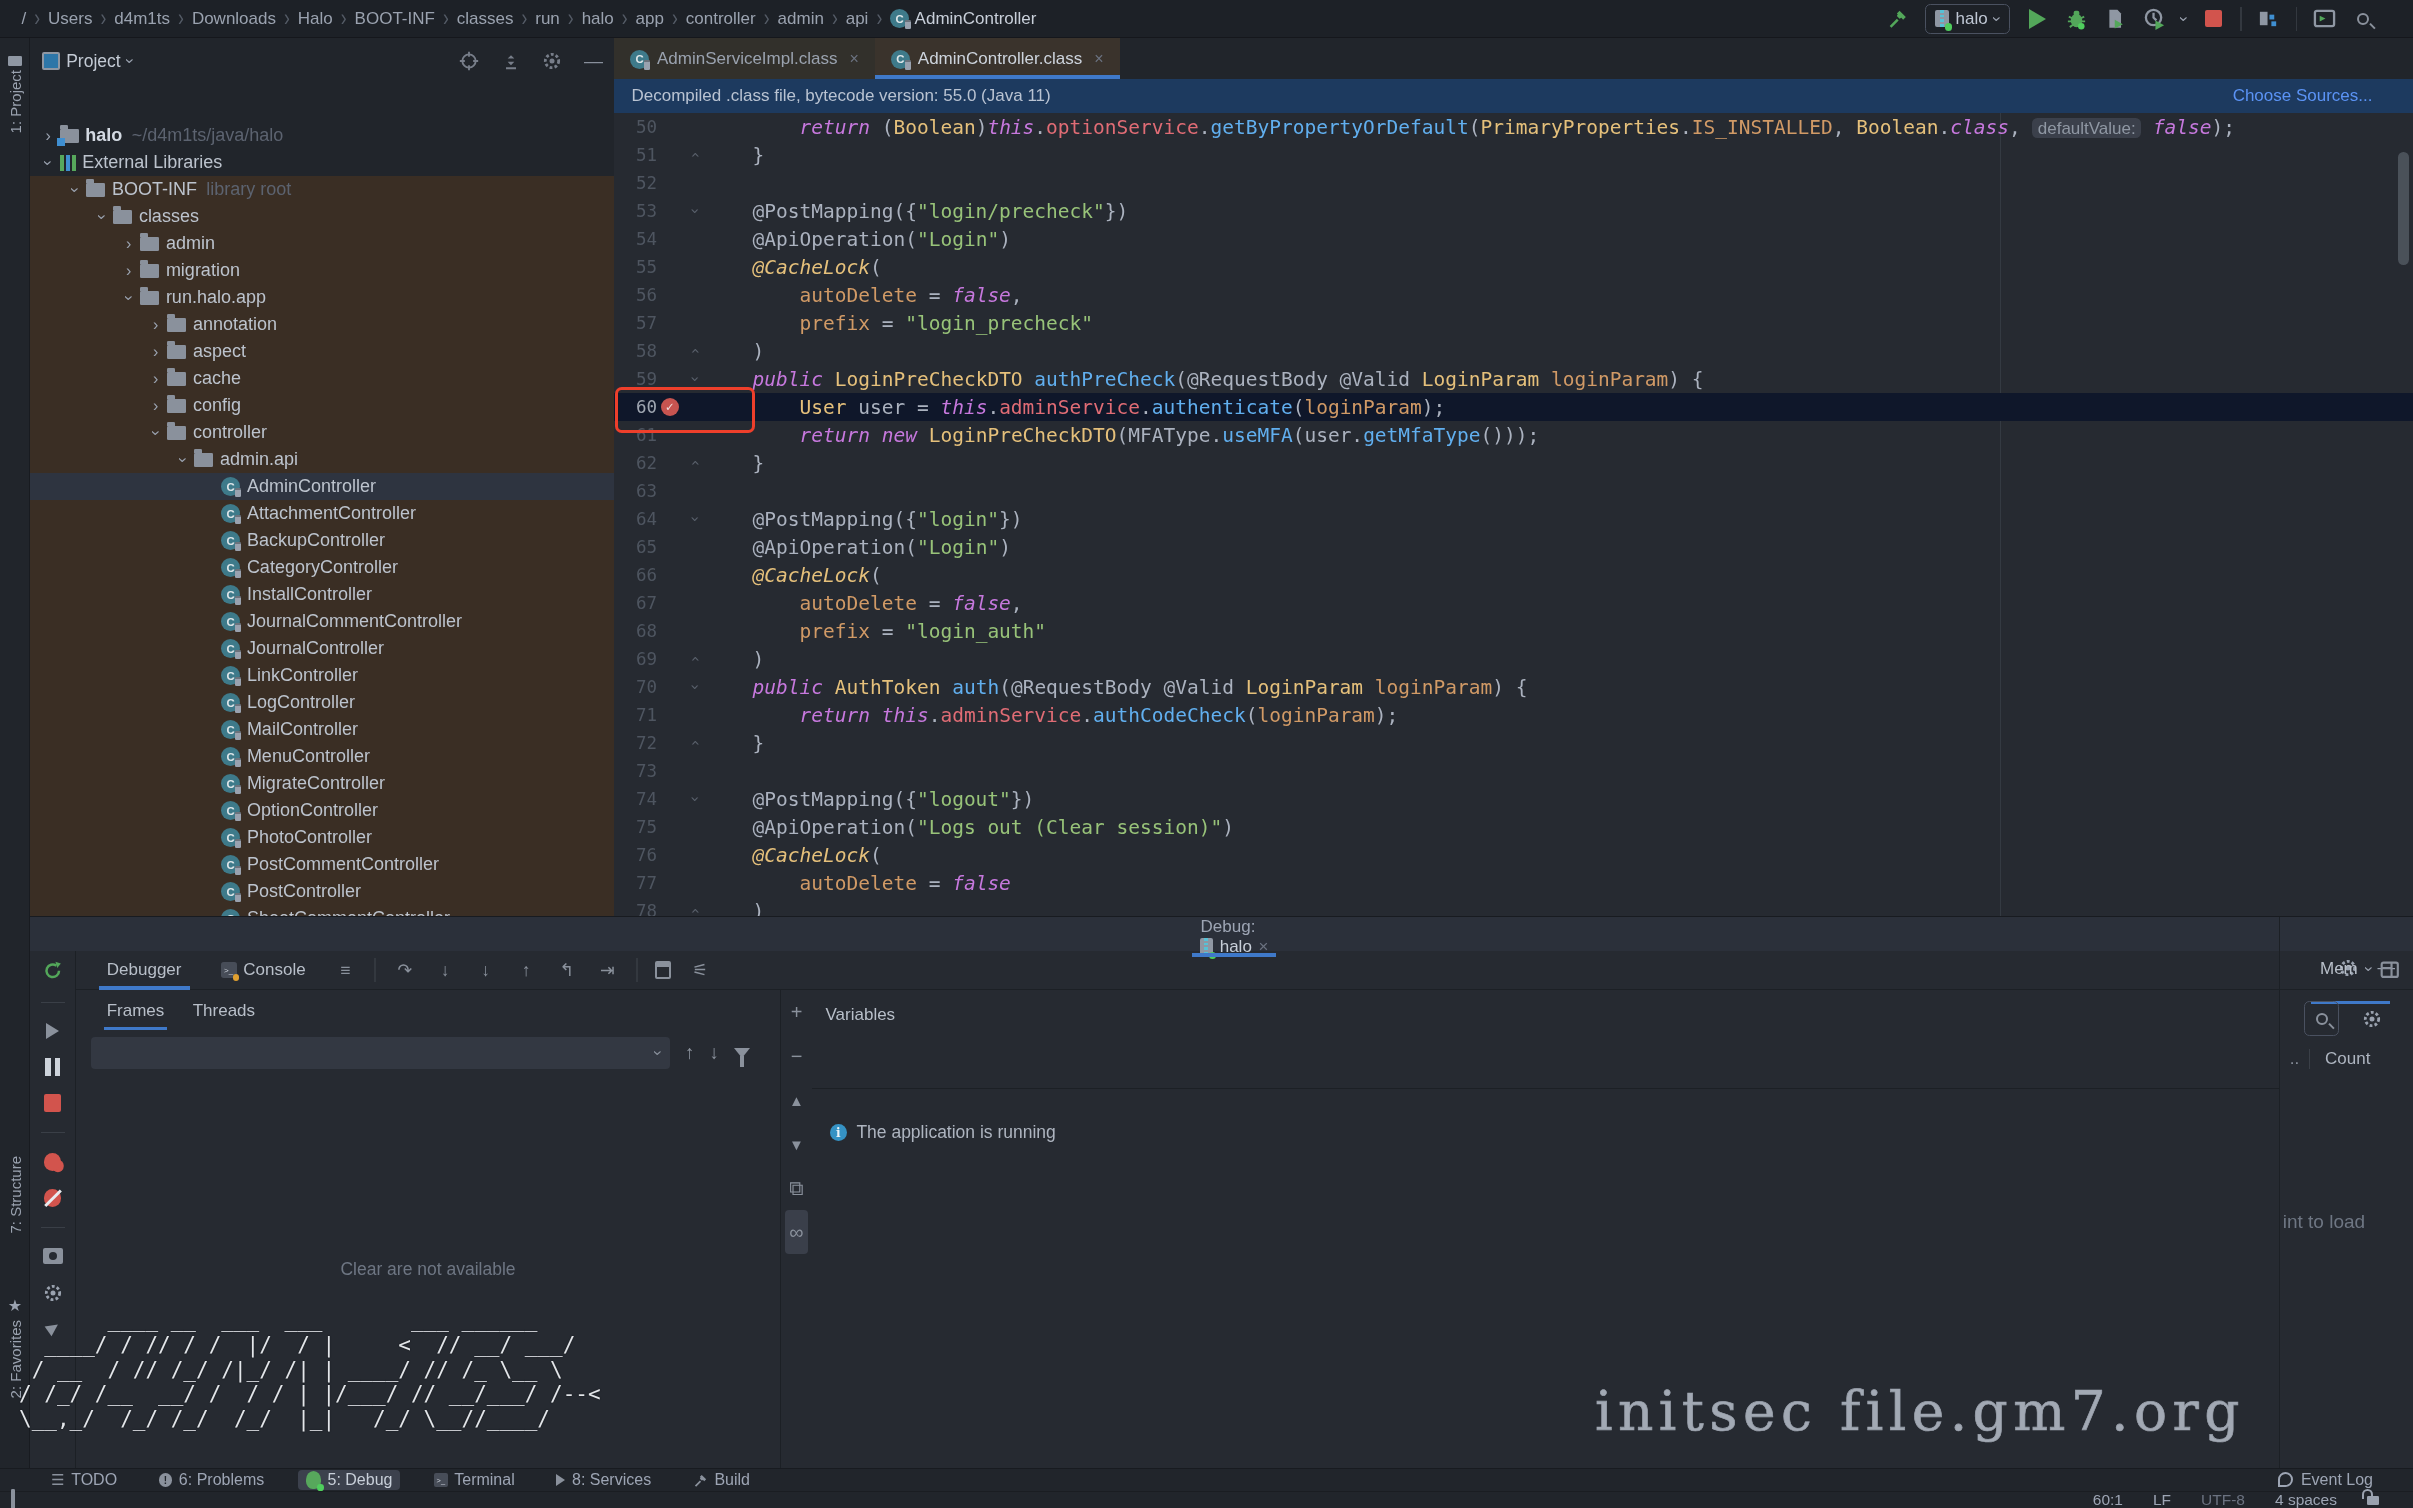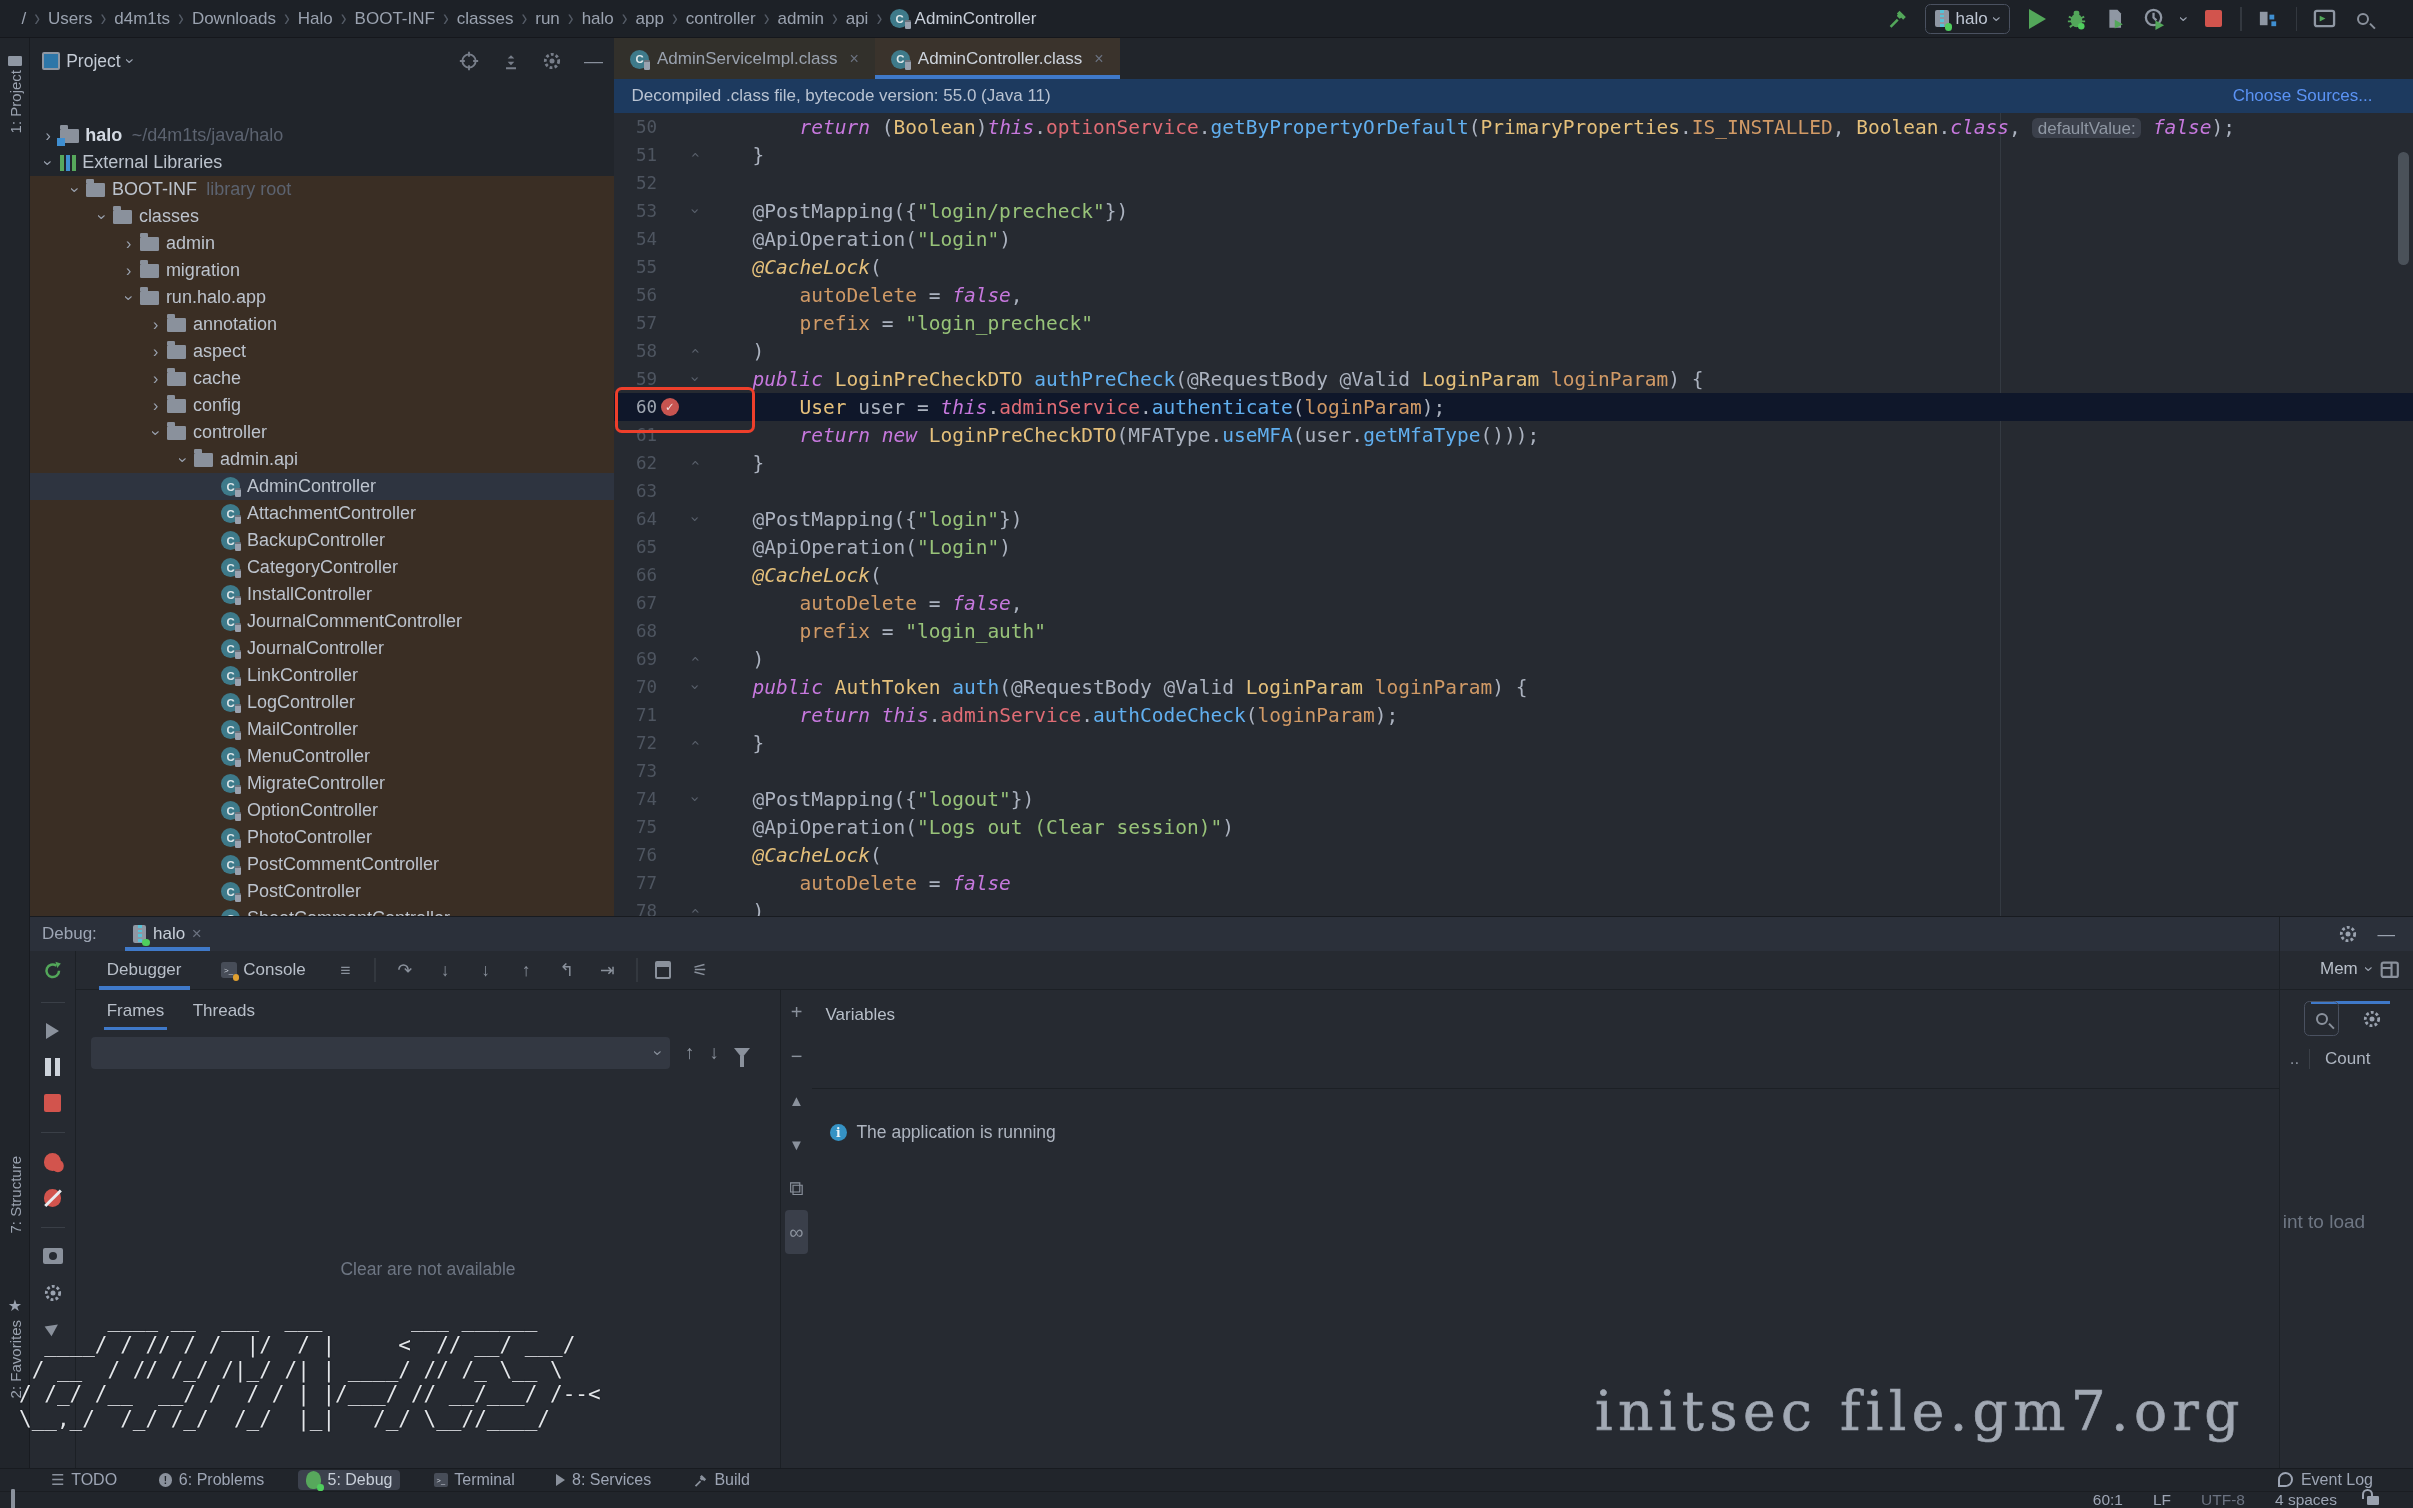--- a/index.html
+++ b/index.html
@@ -102,21 +102,21 @@
   .tk-p { color:#d19a66; }
   .tk-t { color:#abb2bf; }
   .tk-h { color:#8f97a3; background:#3b404b; border-radius:5.4px; padding:0.7px 5.4px; font-size:17px;
     font-family:"Liberation Sans",sans-serif; }
   #bp-annotation { position:absolute; left:1.3px; top:274px; width:140px; height:46px;
     border:3.4px solid #ee3f2b; border-radius:6.7px; z-index:4; }
   #ed-scrollthumb { position:absolute; right:4px; top:39px; width:10.8px; height:113px; background:rgba(120,128,140,.45); border-radius:5.4px; }
 
   
   #debug { position:absolute; left:30px; top:916px; width:2384px; height:552px; background:#262a31; border-top:1.3px solid #181b20; }
-  #dbg-title { position:absolute; left:0; top:0; width:100%; height:34px; background:#2b303a; display:flex; align-items:center; }
+  #dbg-title { position:absolute; left:0; top:0; width:100%; height:34px; background:#2b303a; display:flex; align-items:center;flex-direction:column; }
   #dbg-title .lbl { color:#9da5b4; font-size:17px; margin-left:12px; }
   .dbg-session-tab { position:relative; height:34px; display:flex; align-items:center; gap:6.7px; padding:0 12px; margin-left:24px; color:#c8cfd9; font-size:17px; }
   .dbg-session-tab::after { content:""; position:absolute; left:4px; right:4px; bottom:0; height:4px; background:#3f79c9; }
   #dbg-title .right { margin-left:auto; display:flex; gap:20px; padding-right:19px; color:#9aa2af; font-size:17.5px; align-items:center; }
   #dbg-toolbar { position:absolute; left:46px; top:34px; width:2338px; height:39px; border-bottom:1.3px solid #1c2025; display:flex; align-items:center; gap:17.5px; color:#8a919c; }
   .dbg-tab { position:relative; height:39px; display:flex; align-items:center; gap:6.7px; padding:0 10.8px; font-size:17px; color:#b8bfc9; }
   .dbg-tab.active::after { content:""; position:absolute; left:2.7px; right:2.7px; bottom:0; height:3.4px; background:#3f79c9; }
   .console-ic { position:relative; width:16px; height:16px; background:#474d58; border-radius:2.7px; color:#cdd3db; font-size:8px;
     display:flex; align-items:center; justify-content:center; }
   .console-ic::after { content:""; position:absolute; right:-2.7px; bottom:-2.7px; width:6.7px; height:6.7px; border-radius:50%; background:#e0a030; }

